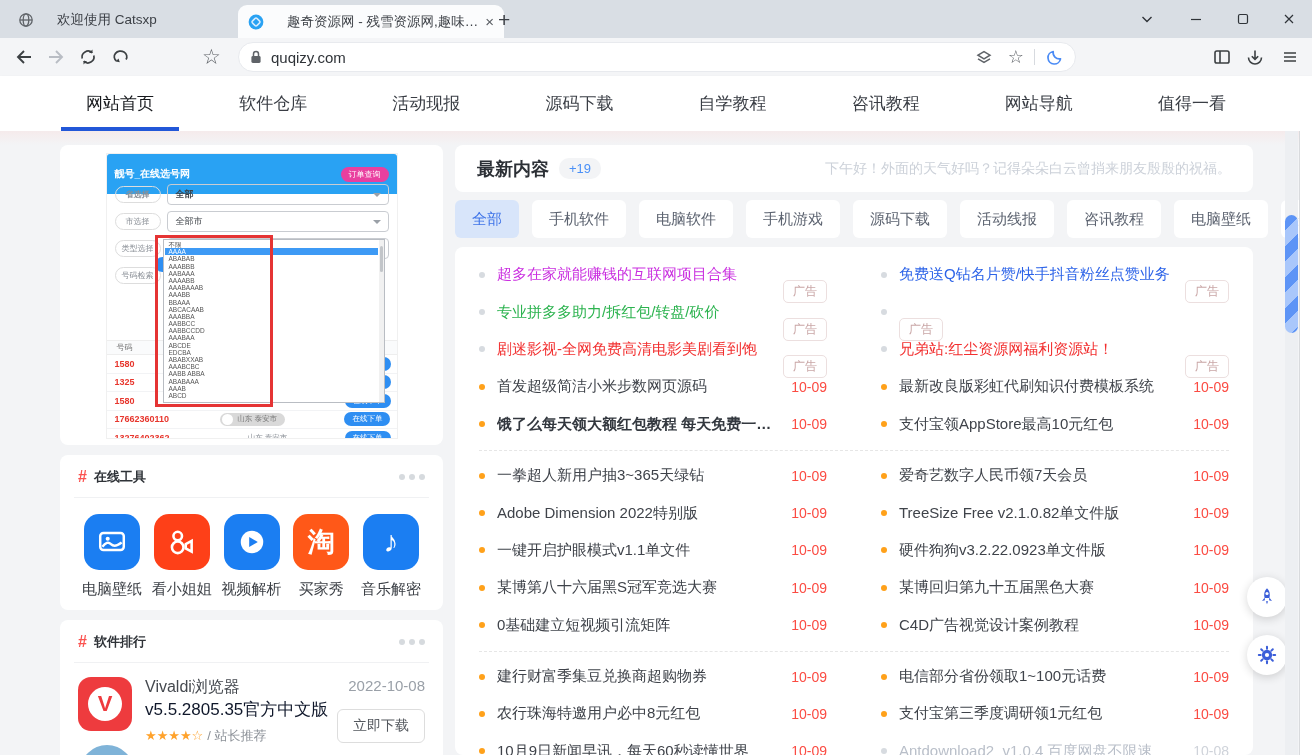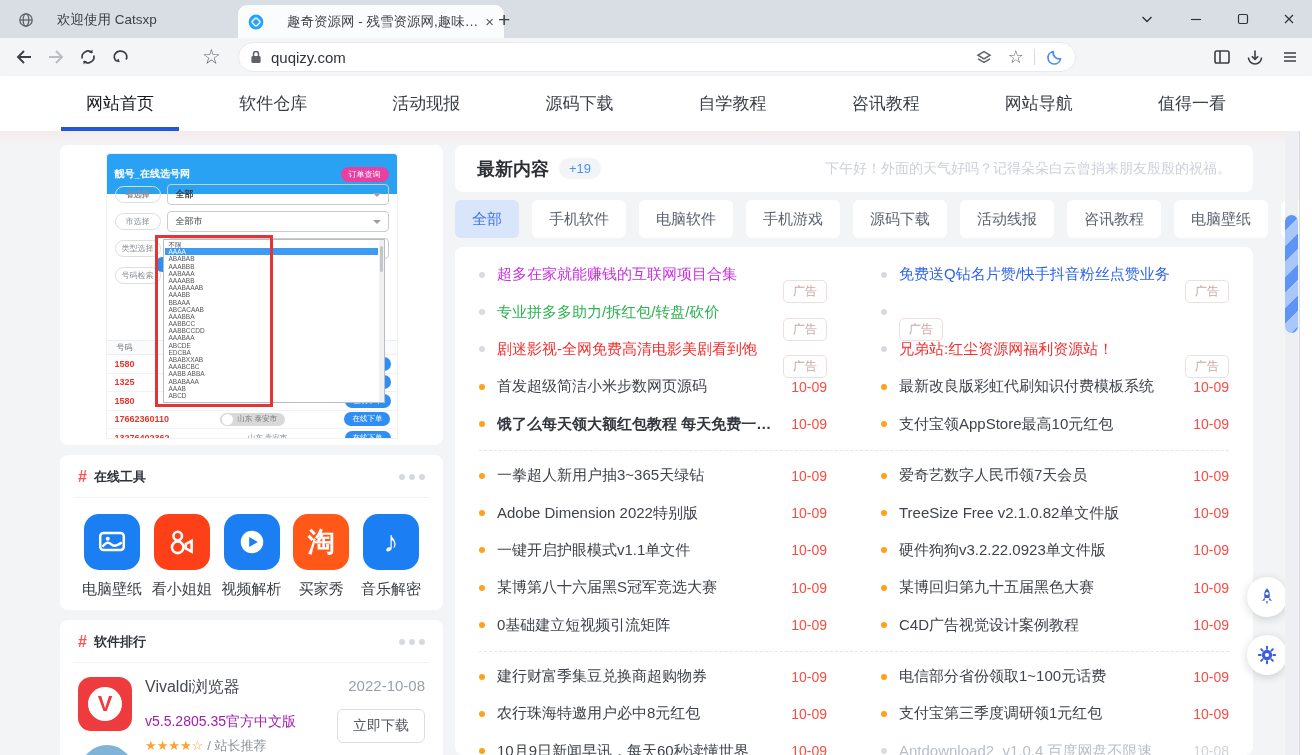--- a/index.html
+++ b/index.html
@@ -84,21 +84,21 @@
   .tile-glyph{font-size:27px;font-weight:700;line-height:1;}
   .tile-label{margin-top:10px;font-size:15px;color:#3d4147;}
 
   
   .rank-card{left:60px;top:489px;width:383px;height:150px;padding:13px 18px;overflow:hidden;}
   .rank-item{display:flex;margin-top:14px;}
   .viv{width:54px;height:54px;border-radius:13px;background:#ee3b3e;flex:none;display:flex;align-items:center;justify-content:center;}
   .viv-ring{width:34px;height:34px;border-radius:50%;background:#fff;display:flex;align-items:center;justify-content:center;color:#ee3b3e;font-weight:700;font-size:22px;}
   .rank-mid{margin-left:13px;flex:1;min-width:0;}
   .rank-name{font-size:16px;color:#45494f;}
-  .rank-ver{font-size:14px;color:#a21caf;margin-top:15px;}
+  .rank-ver{font-size:17px;color:#0f172a;margin-top:0;}
   .rank-stars{margin-top:6px;font-size:13px;color:#ffa22b;}
   .rank-note{color:#8c9198;font-size:13px;margin-left:4px;}
   .rank-right{flex:none;text-align:right;}
   .rank-date{font-size:15px;color:#9aa0a8;}
   .dl-btn{margin-top:15px;border:1px solid #ddd;background:#fff;border-radius:6px;padding:7px 15px;font-size:14px;color:#54585e;}
   .peek-icon{position:absolute;left:20px;top:125px;width:54px;height:54px;border-radius:50%;background:#7fb3d8;}
 
   
   .head-card{left:455px;top:14px;width:798px;height:47px;display:flex;align-items:center;padding:0 22px;}
   .latest-title{font-size:18px;font-weight:700;color:#2c3036;}

